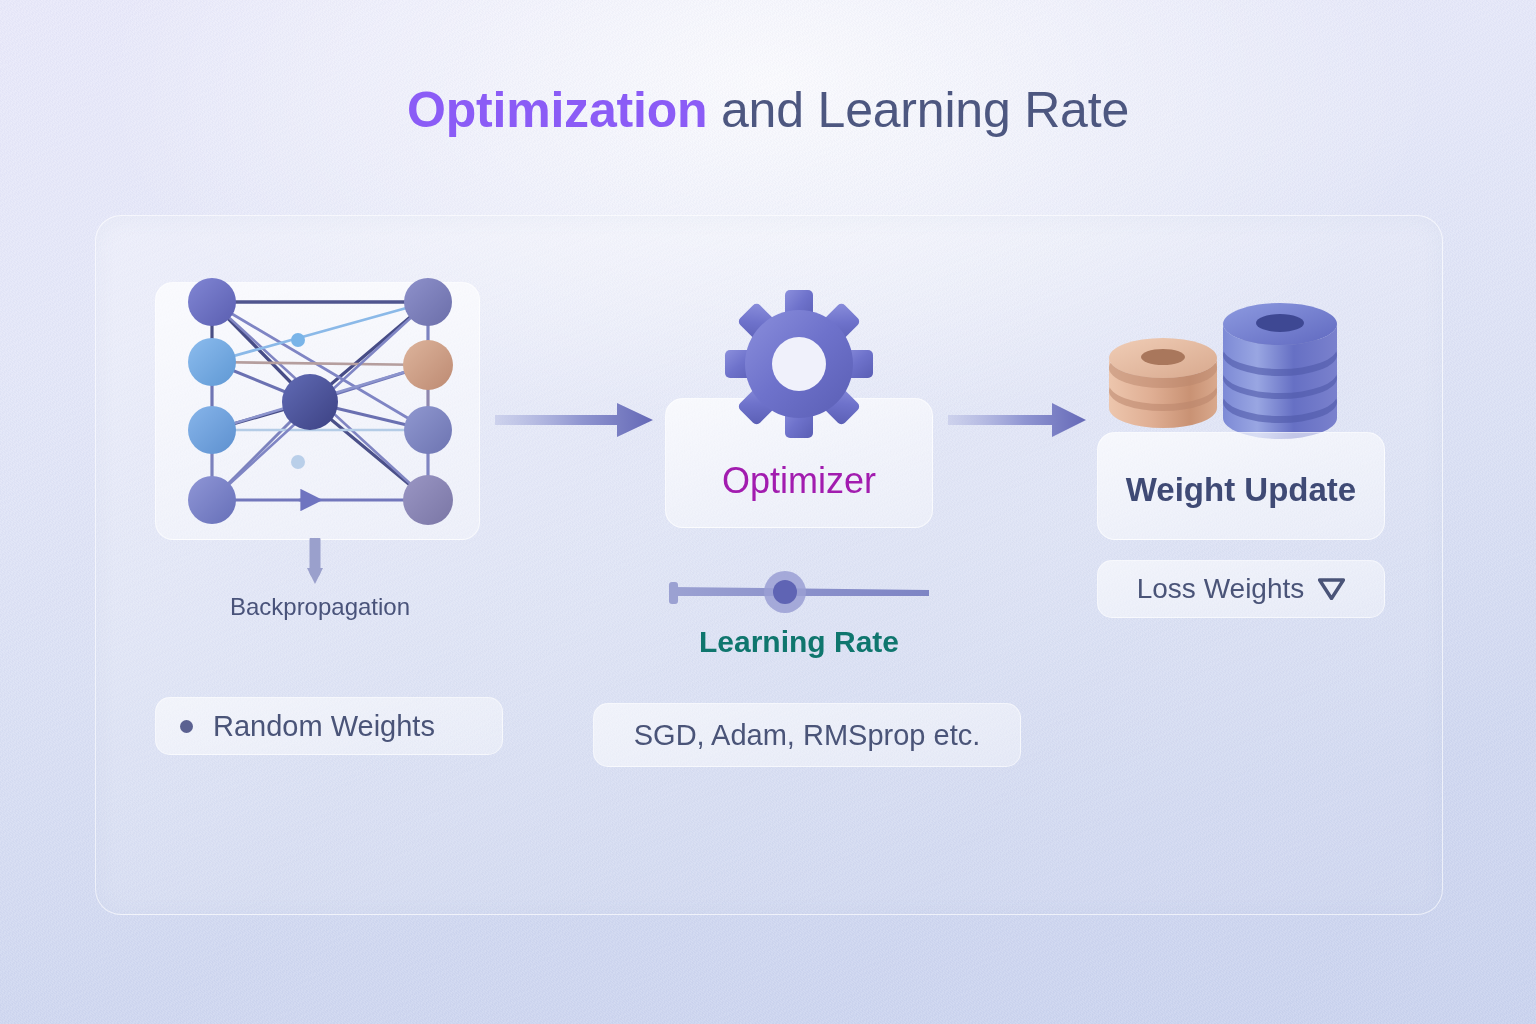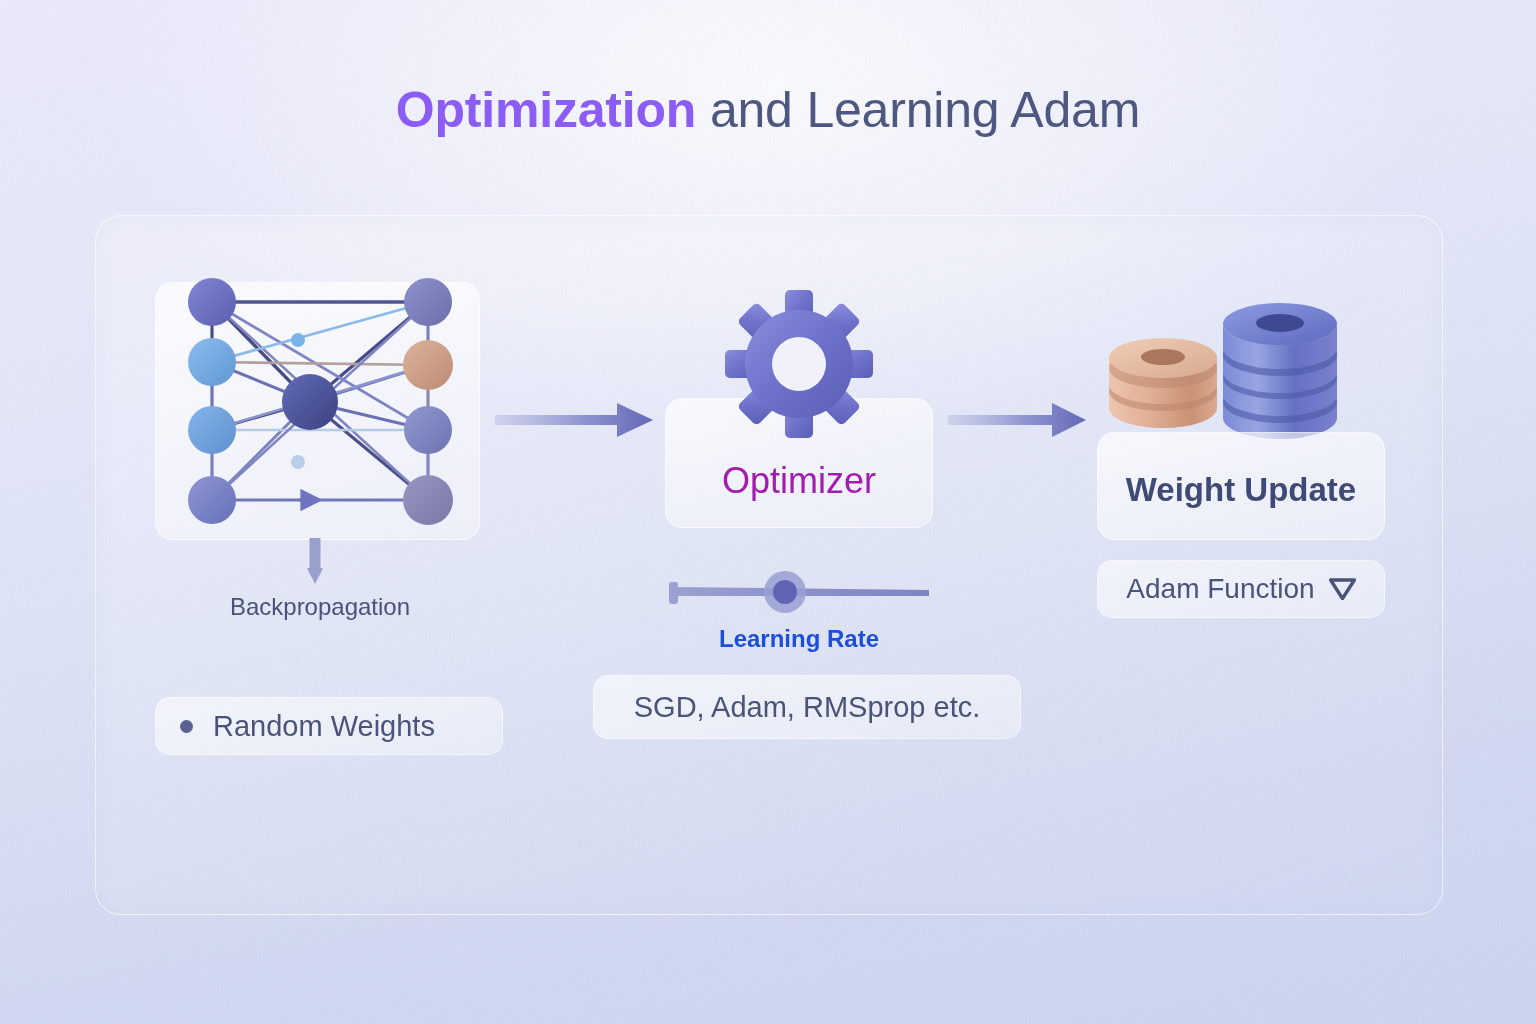--- a/index.html
+++ b/index.html
@@ -125,28 +125,28 @@
   }
   #gear-icon-wrap { position: absolute; left: 723px; top: 288px; width: 152px; height: 152px; }
 
   #lr-slider { position: absolute; left: 663px; top: 568px; width: 272px; height: 50px; }
 
   #learning-rate-label {
     position: absolute;
     left: 665px; top: 625px;
     width: 268px;
     text-align: center;
-    font-size: 24px;
+    font-size: 30px;
     font-weight: 700;
-    color: #1d4ed8;
+    color: #0f766e;
     white-space: nowrap;
   }
 
   #optimizers-chip {
-    left: 593px; top: 675px;
+    left: 593px; top: 703px;
     width: 428px; height: 64px;
     justify-content: center;
     font-size: 29px;
   }
 
   
   #weight-update-card {
     left: 1097px; top: 432px;
     width: 288px; height: 108px;
   }
@@ -176,21 +176,21 @@
   #arrow-nn-opt  { left: 495px; top: 398px; width: 160px; height: 44px; }
   #arrow-opt-wu  { left: 948px; top: 398px; width: 140px; height: 44px; }
   #arrow-nn-down { left: 303px; top: 538px; width: 24px; height: 50px; }
 </style>
 </head>
 <body>
 
 <div class="noise"></div>
 
 <h1 id="page-title">
-  <span class="strong">Optimization</span><span class="light"> and Learning Adam</span>
+  <span class="strong">Optimization</span><span class="light"> and Learning Rate</span>
 </h1>
 
 <div id="diagram-panel"></div>
 
 <div id="nn-card" class="card"></div>
 
 <svg id="nn-svg" viewBox="0 0 340 290">
   <defs>
     <linearGradient id="gL1" x1="0" y1="0" x2="1" y2="1">
       <stop offset="0%" stop-color="#8186d4"></stop>
@@ -420,17 +420,17 @@
     <path d="M128,50 L128,26 A57,21 0 0 0 242,26 L242,50 A57,21 0 0 1 128,50 Z" fill="url(#bluSide)"></path>
     <ellipse cx="185" cy="26" rx="57" ry="21" fill="url(#bluTop)"></ellipse>
     <ellipse cx="185" cy="25" rx="24" ry="9" fill="#3e4893"></ellipse>
   </g>
 </svg>
 
 <div id="weight-update-card" class="card"></div>
 <div id="weight-update-label">Weight Update</div>
 
 <div id="loss-function-chip" class="chip">
-  <span>Adam Function</span>
+  <span>Loss Weights</span>
   <svg class="tri" width="27" height="22" viewBox="0 0 27 22">
     <path d="M1.6,2 L25.4,2 L13.5,20.5 Z" fill="none" stroke="#4a5478" stroke-width="3.4" stroke-linejoin="round"></path>
   </svg>
 </div>
 
 </body></html>

